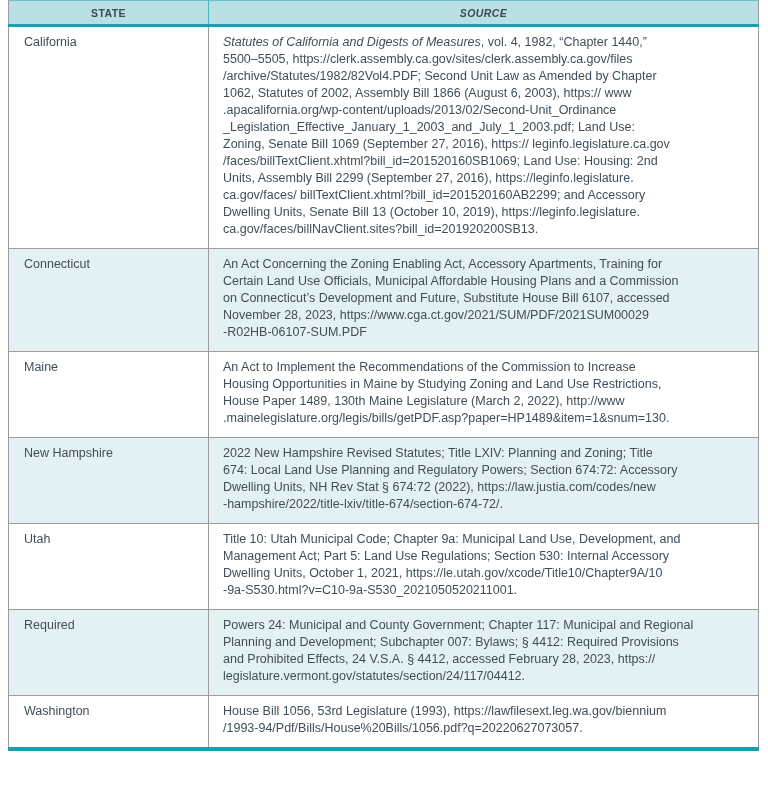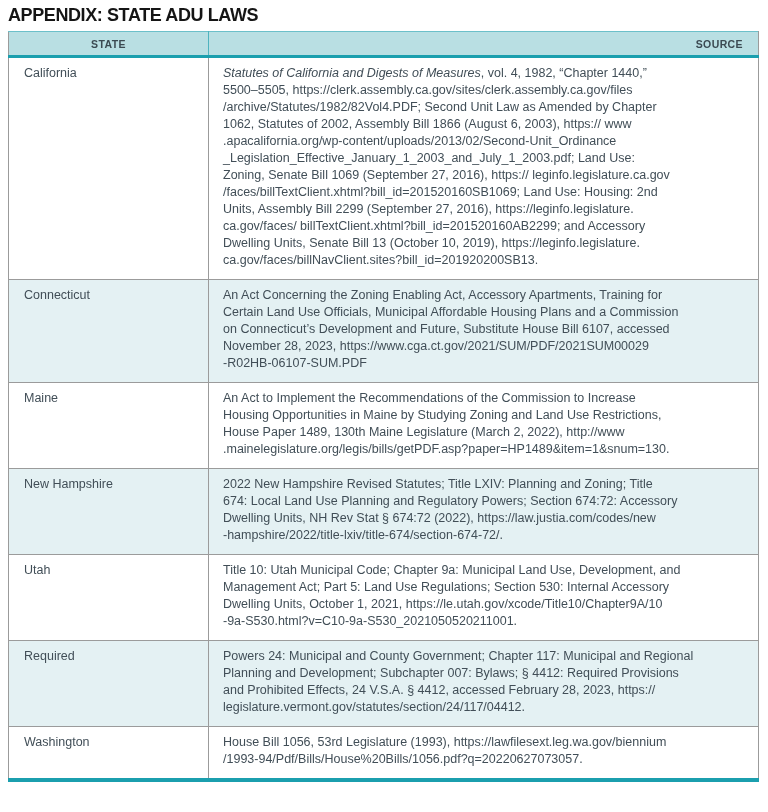--- a/index.html
+++ b/index.html
@@ -27,39 +27,38 @@
   }
   .col-state{width:200px;}
   th{
     background:var(--header-bg);color:var(--header-text);
     font-size:10.5px;font-weight:bold;letter-spacing:0.4px;
     padding:6px 15px 5px 15px;
     border-top:1px solid #6cc0ca;
     border-bottom:3px solid var(--accent-teal);
   }
   .th-state{text-align:center;border-left:1px solid var(--grid-line);border-right:1px solid #4fb3bf;margin-top:18px;}
-  .th-source{text-align:right;border-right:1px solid var(--grid-line);}
+  .th-source{text-align:center;border-right:1px solid var(--grid-line);font-style:italic;}
   td{
     vertical-align:top;
     font-size:12.5px;line-height:17px;color:var(--body-text);
     border:1px solid var(--grid-line);
     padding:7px 12px 10px 14px;
     background:#ffffff;
   }
   .td-state{padding-left:15px;}
   tbody tr:nth-child(even) td{background:var(--alt-row-bg);}
   tbody tr:last-child td{border-bottom:4px solid var(--accent-teal);}
   .src-line{white-space:pre-wrap;}
   em{}
 </style>
 </head>
 <body>
 
 <div class="page">
-  <h1>APPENDIX: STATE ADU LAWS</h1>
 
   <table>
     <colgroup>
       <col class="col-state">
       <col class="col-source">
     </colgroup>
     <thead>
       <tr>
         <th class="th-state">STATE</th>
         <th class="th-source">SOURCE</th>

